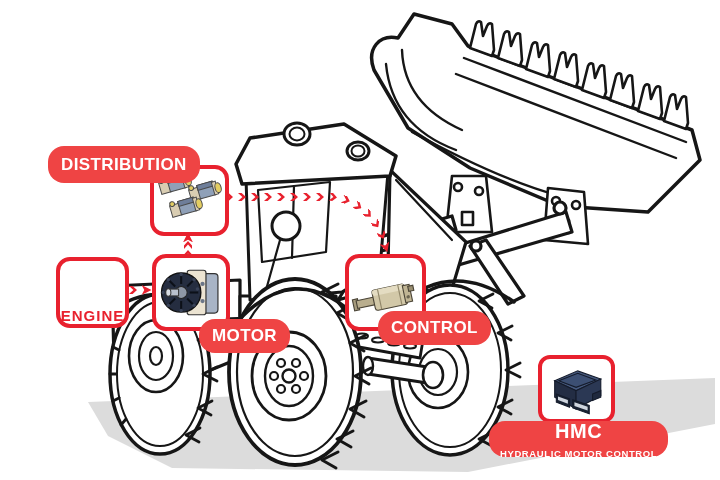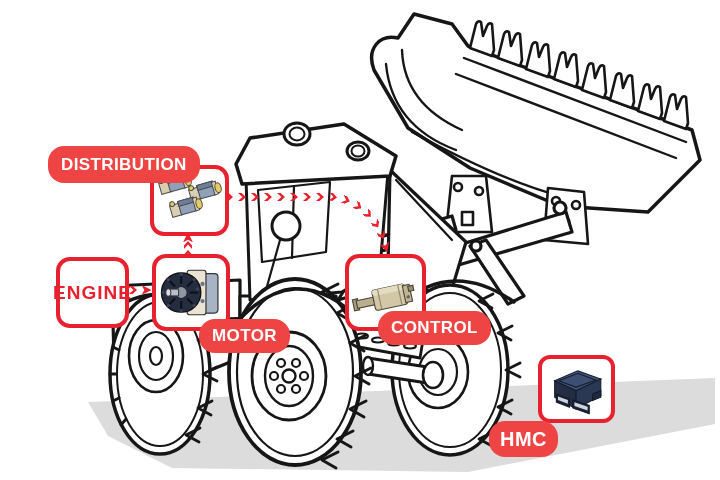--- a/index.html
+++ b/index.html
@@ -7,21 +7,21 @@
          font-family:"Liberation Sans", sans-serif;}
   #stage svg{display:block;}
   .layer{position:absolute;left:0;top:0;width:720px;height:480px;pointer-events:none;}
   .machine{z-index:1;}
   .cbox{position:absolute;background:#fff;border:4px solid #e8212e;border-radius:14px;
         z-index:3;display:flex;align-items:center;justify-content:center;box-sizing:border-box;}
   .pill{position:absolute;background:#ef4444;color:#fff;font-weight:bold;
         border-radius:16px;display:flex;align-items:center;justify-content:center;
         white-space:nowrap;z-index:4;letter-spacing:0.4px;}
   .pill-lg{font-size:17px;padding:4px 13px;}
-  .engine-box{color:#e8212e;font-weight:bold;font-size:19px;letter-spacing:1px;}
+  .engine-box{color:#e8212e;font-weight:bold;font-size:15px;letter-spacing:1px;align-items:flex-end;}
   .hmc-pill{padding:3px 11px;gap:1px;flex-direction:column;}
   .hmc-main{font-size:20px;letter-spacing:0.5px;}
   .hmc-sub{font-size:9.5px;letter-spacing:0.6px;padding-top:4px;}
   .arrows{z-index:5;}
 </style>
 </head>
 <body>
 
 <div id="stage">
 
@@ -300,15 +300,16 @@
   </div>
 
   <div class="pill pill-lg" style="left:48px;top:146px;height:29px;">DISTRIBUTION</div>
 
   <div class="pill pill-lg" style="left:199px;top:319px;height:26px;">MOTOR</div>
 
   <div class="pill pill-lg" style="left:378px;top:311px;height:26px;">CONTROL</div>
 
   <div class="pill hmc-pill" style="left:489px;top:421px;height:30px;">
     <span class="hmc-main">HMC</span>
+    <span class="hmc-sub">HYDRAULIC MOTOR CONTROL</span>
   </div>
 
 </div>
 
 </body></html>

